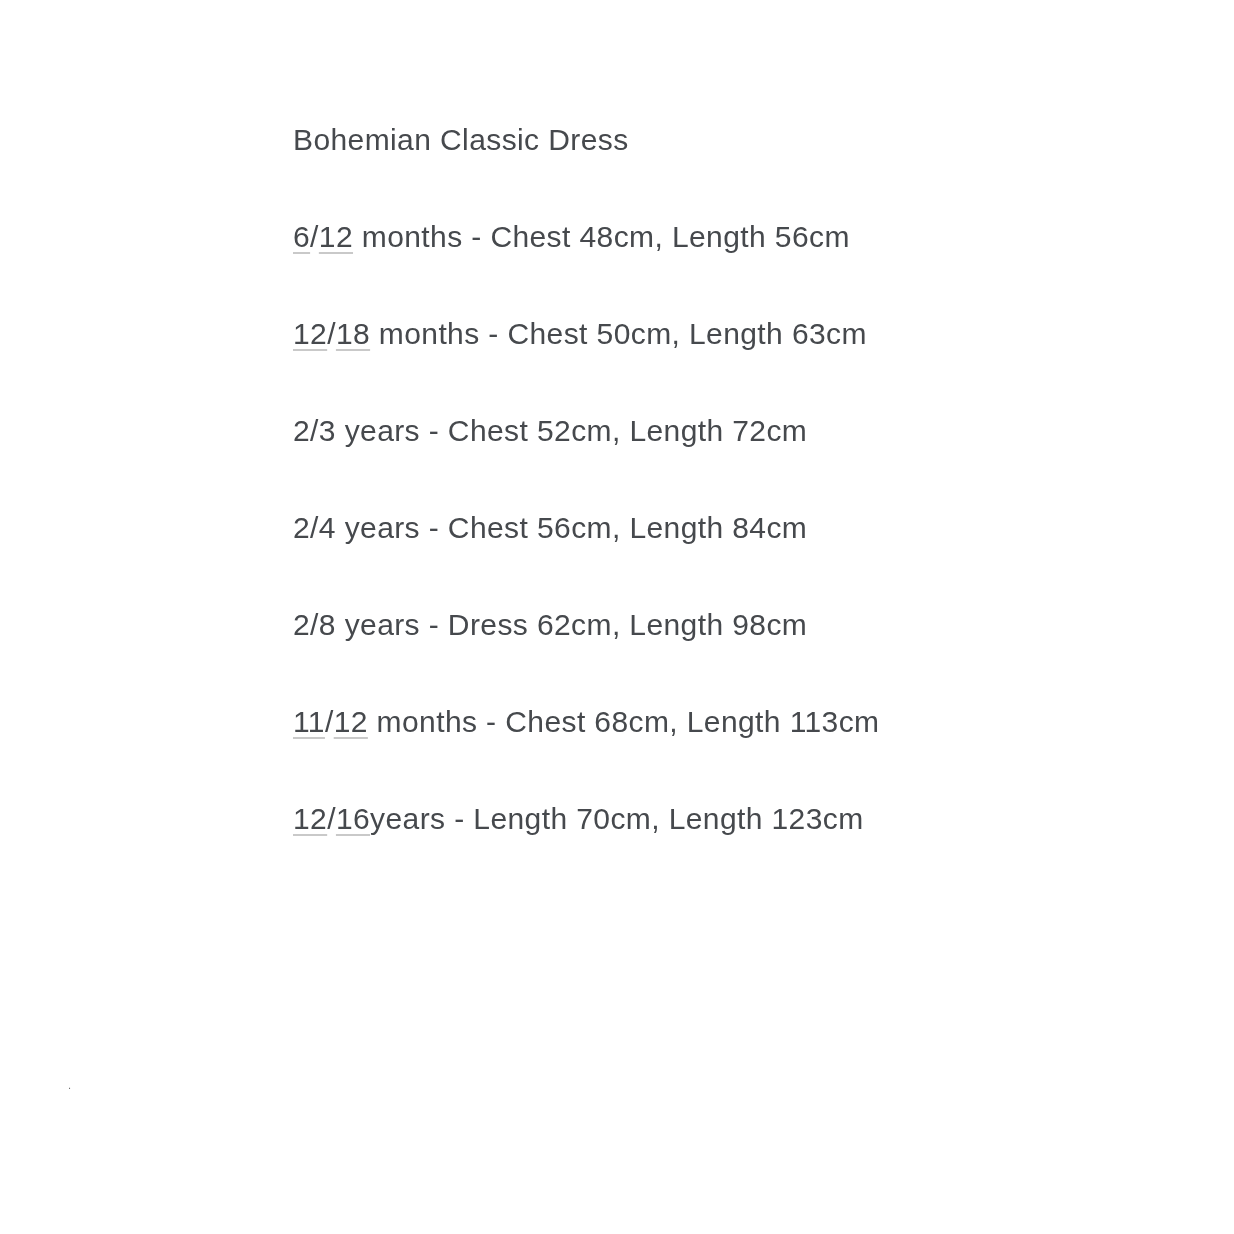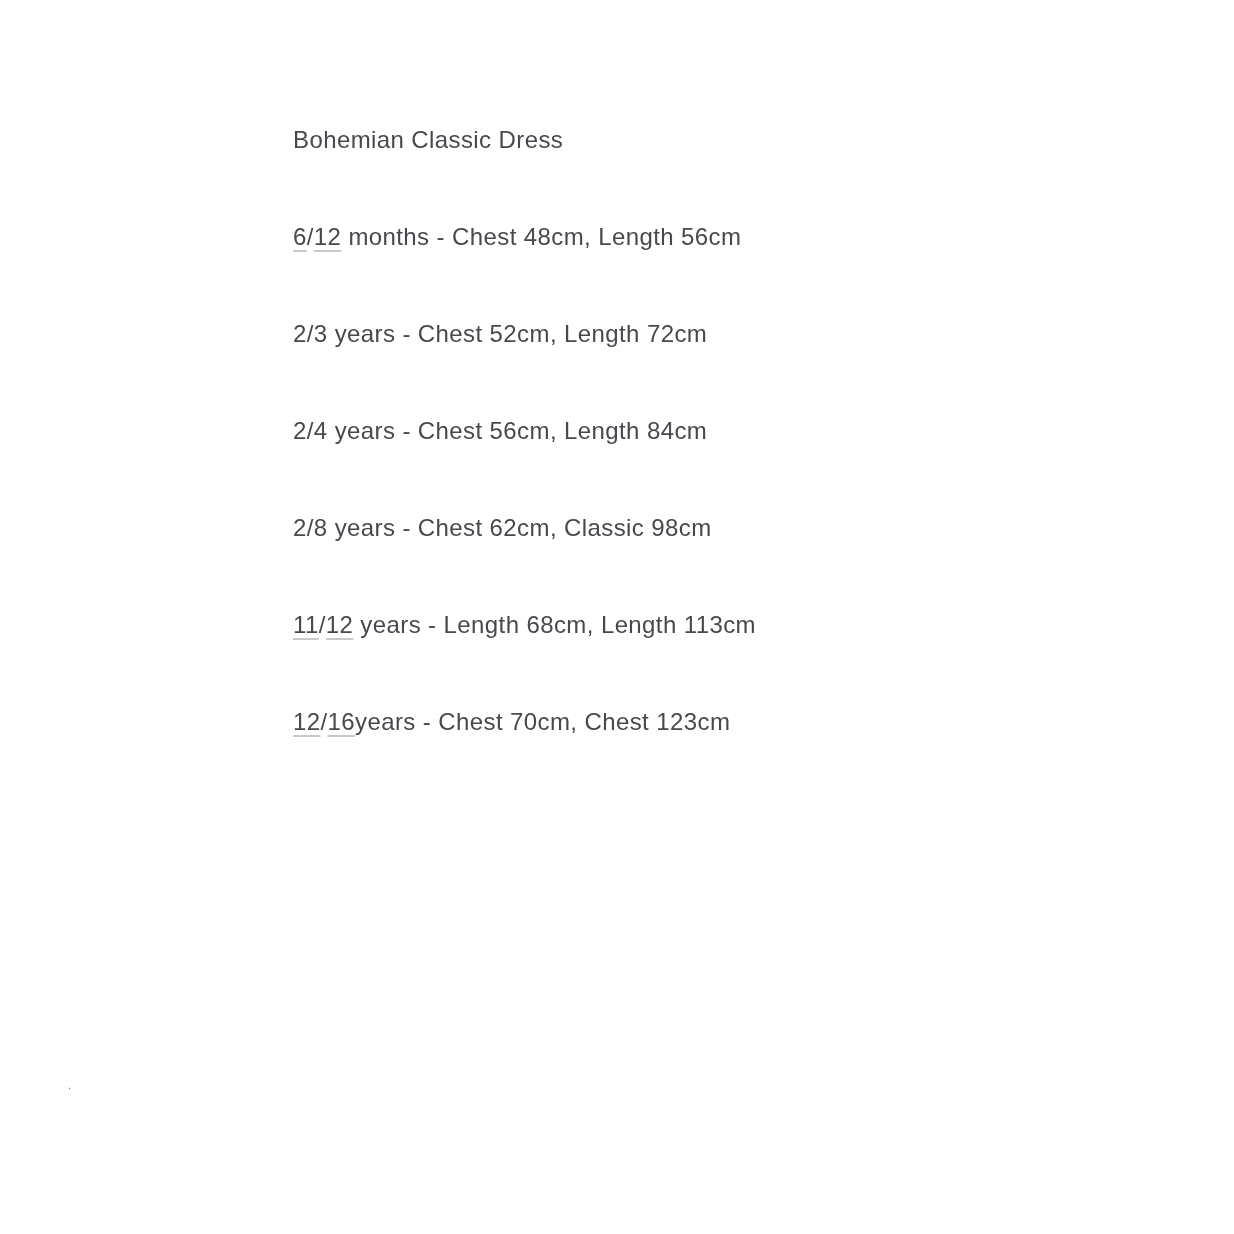--- a/index.html
+++ b/index.html
@@ -13,21 +13,21 @@
     position: relative;
     overflow: hidden;
     font-family: "Liberation Sans", sans-serif;
   }
   .content {
     position: absolute;
     left: 293px;
     top: 116px;
     width: 880px;
     color: #46494d;
-    font-size: 24px;
+    font-size: 30px;
     letter-spacing: 0.4px;
   }
   .row {
     height: 48px;
     line-height: 48px;
     margin-bottom: 49px;
     white-space: pre;
   }
   .row:last-child { margin-bottom: 0; }
   .u {
@@ -46,21 +46,22 @@
     opacity: 0.85;
   }
 </style>
 </head>
 <body>
 
 <div class="content">
   <div class="row">Bohemian Classic Dress</div>
   <div>
       <div class="row"><span><span class="u">6</span>/<span class="u">12</span></span><span> months - Chest 48cm, Length 56cm</span></div>
+      <div class="row"><span><span class="u">12</span>/<span class="u">18</span></span><span> months - Chest 50cm, Length 63cm</span></div>
       <div class="row"><span>2/3</span><span> years - Chest 52cm, Length 72cm</span></div>
       <div class="row"><span>2/4</span><span> years - Chest 56cm, Length 84cm</span></div>
-      <div class="row"><span>2/8</span><span> years - Chest 62cm, Classic 98cm</span></div>
-      <div class="row"><span><span class="u">11</span>/<span class="u">12</span></span><span> years - Length 68cm, Length 113cm</span></div>
-      <div class="row"><span><span class="u">12</span>/<span class="u">16</span></span><span>years - Chest 70cm, Chest 123cm</span></div>
+      <div class="row"><span>2/8</span><span> years - Dress 62cm, Length 98cm</span></div>
+      <div class="row"><span><span class="u">11</span>/<span class="u">12</span></span><span> months - Chest 68cm, Length 113cm</span></div>
+      <div class="row"><span><span class="u">12</span>/<span class="u">16</span></span><span>years - Length 70cm, Length 123cm</span></div>
     </div>
 </div>
 
 <span class="stray">.</span>
 
 </body></html>

